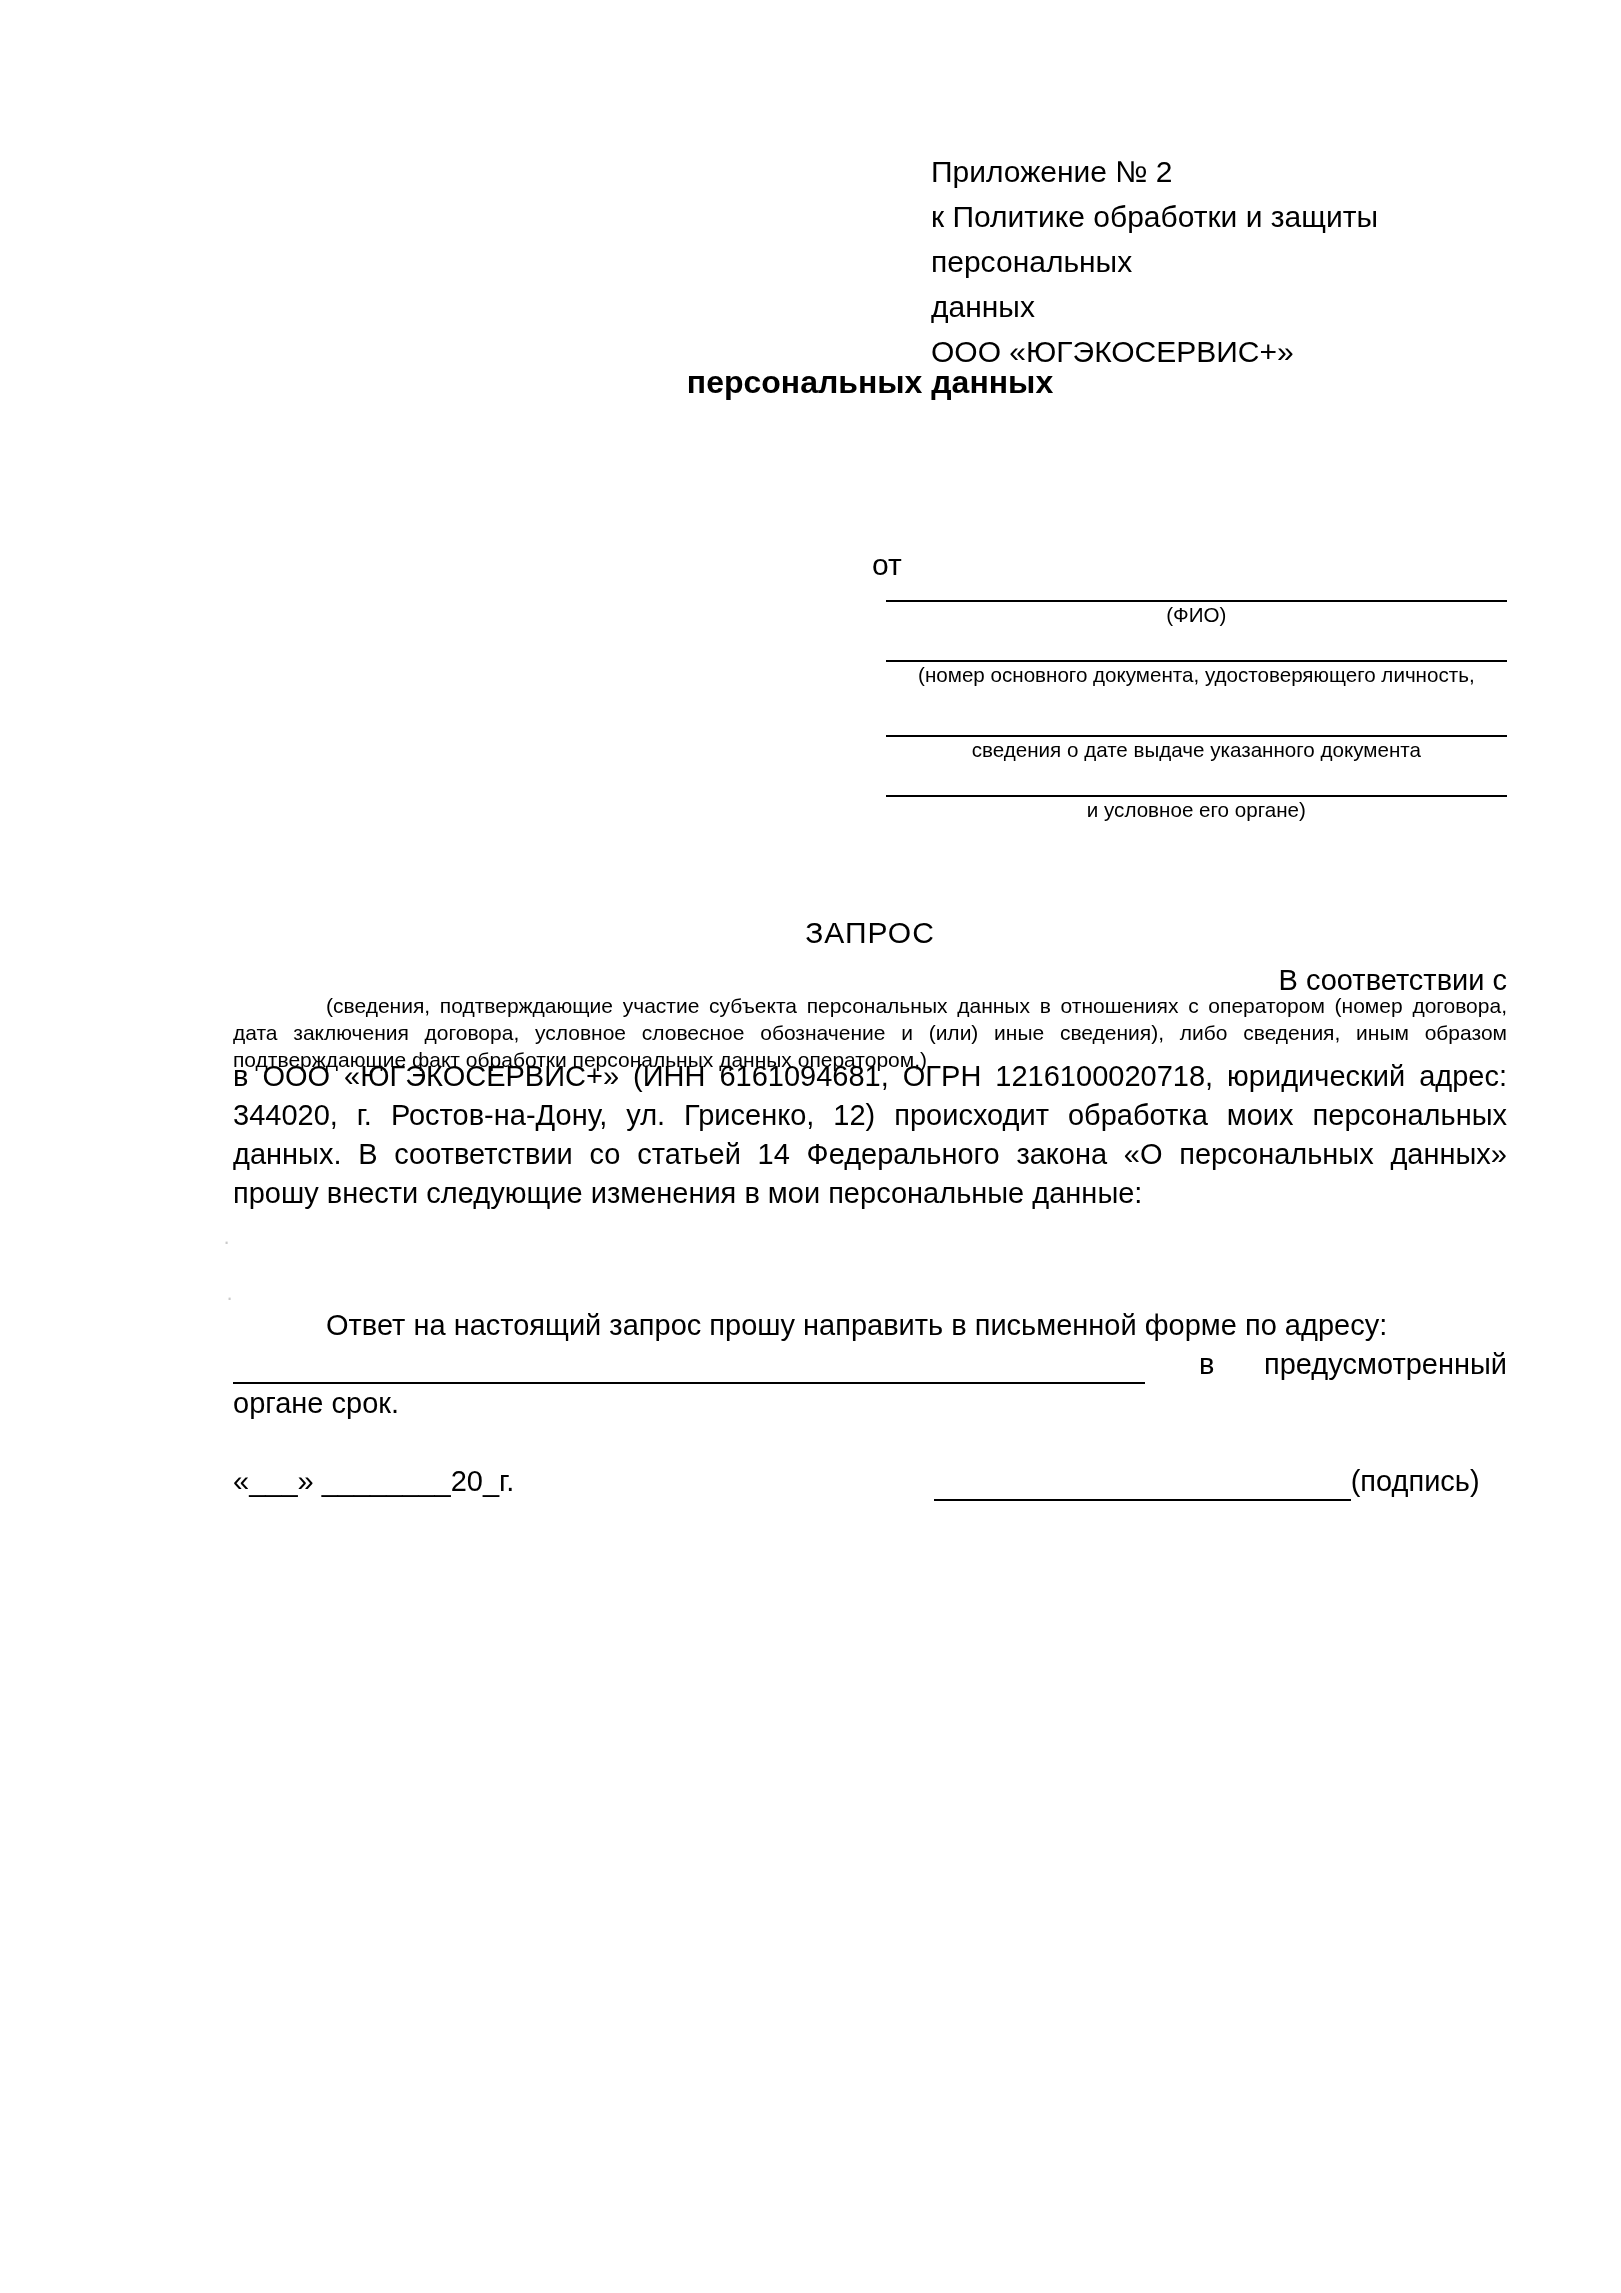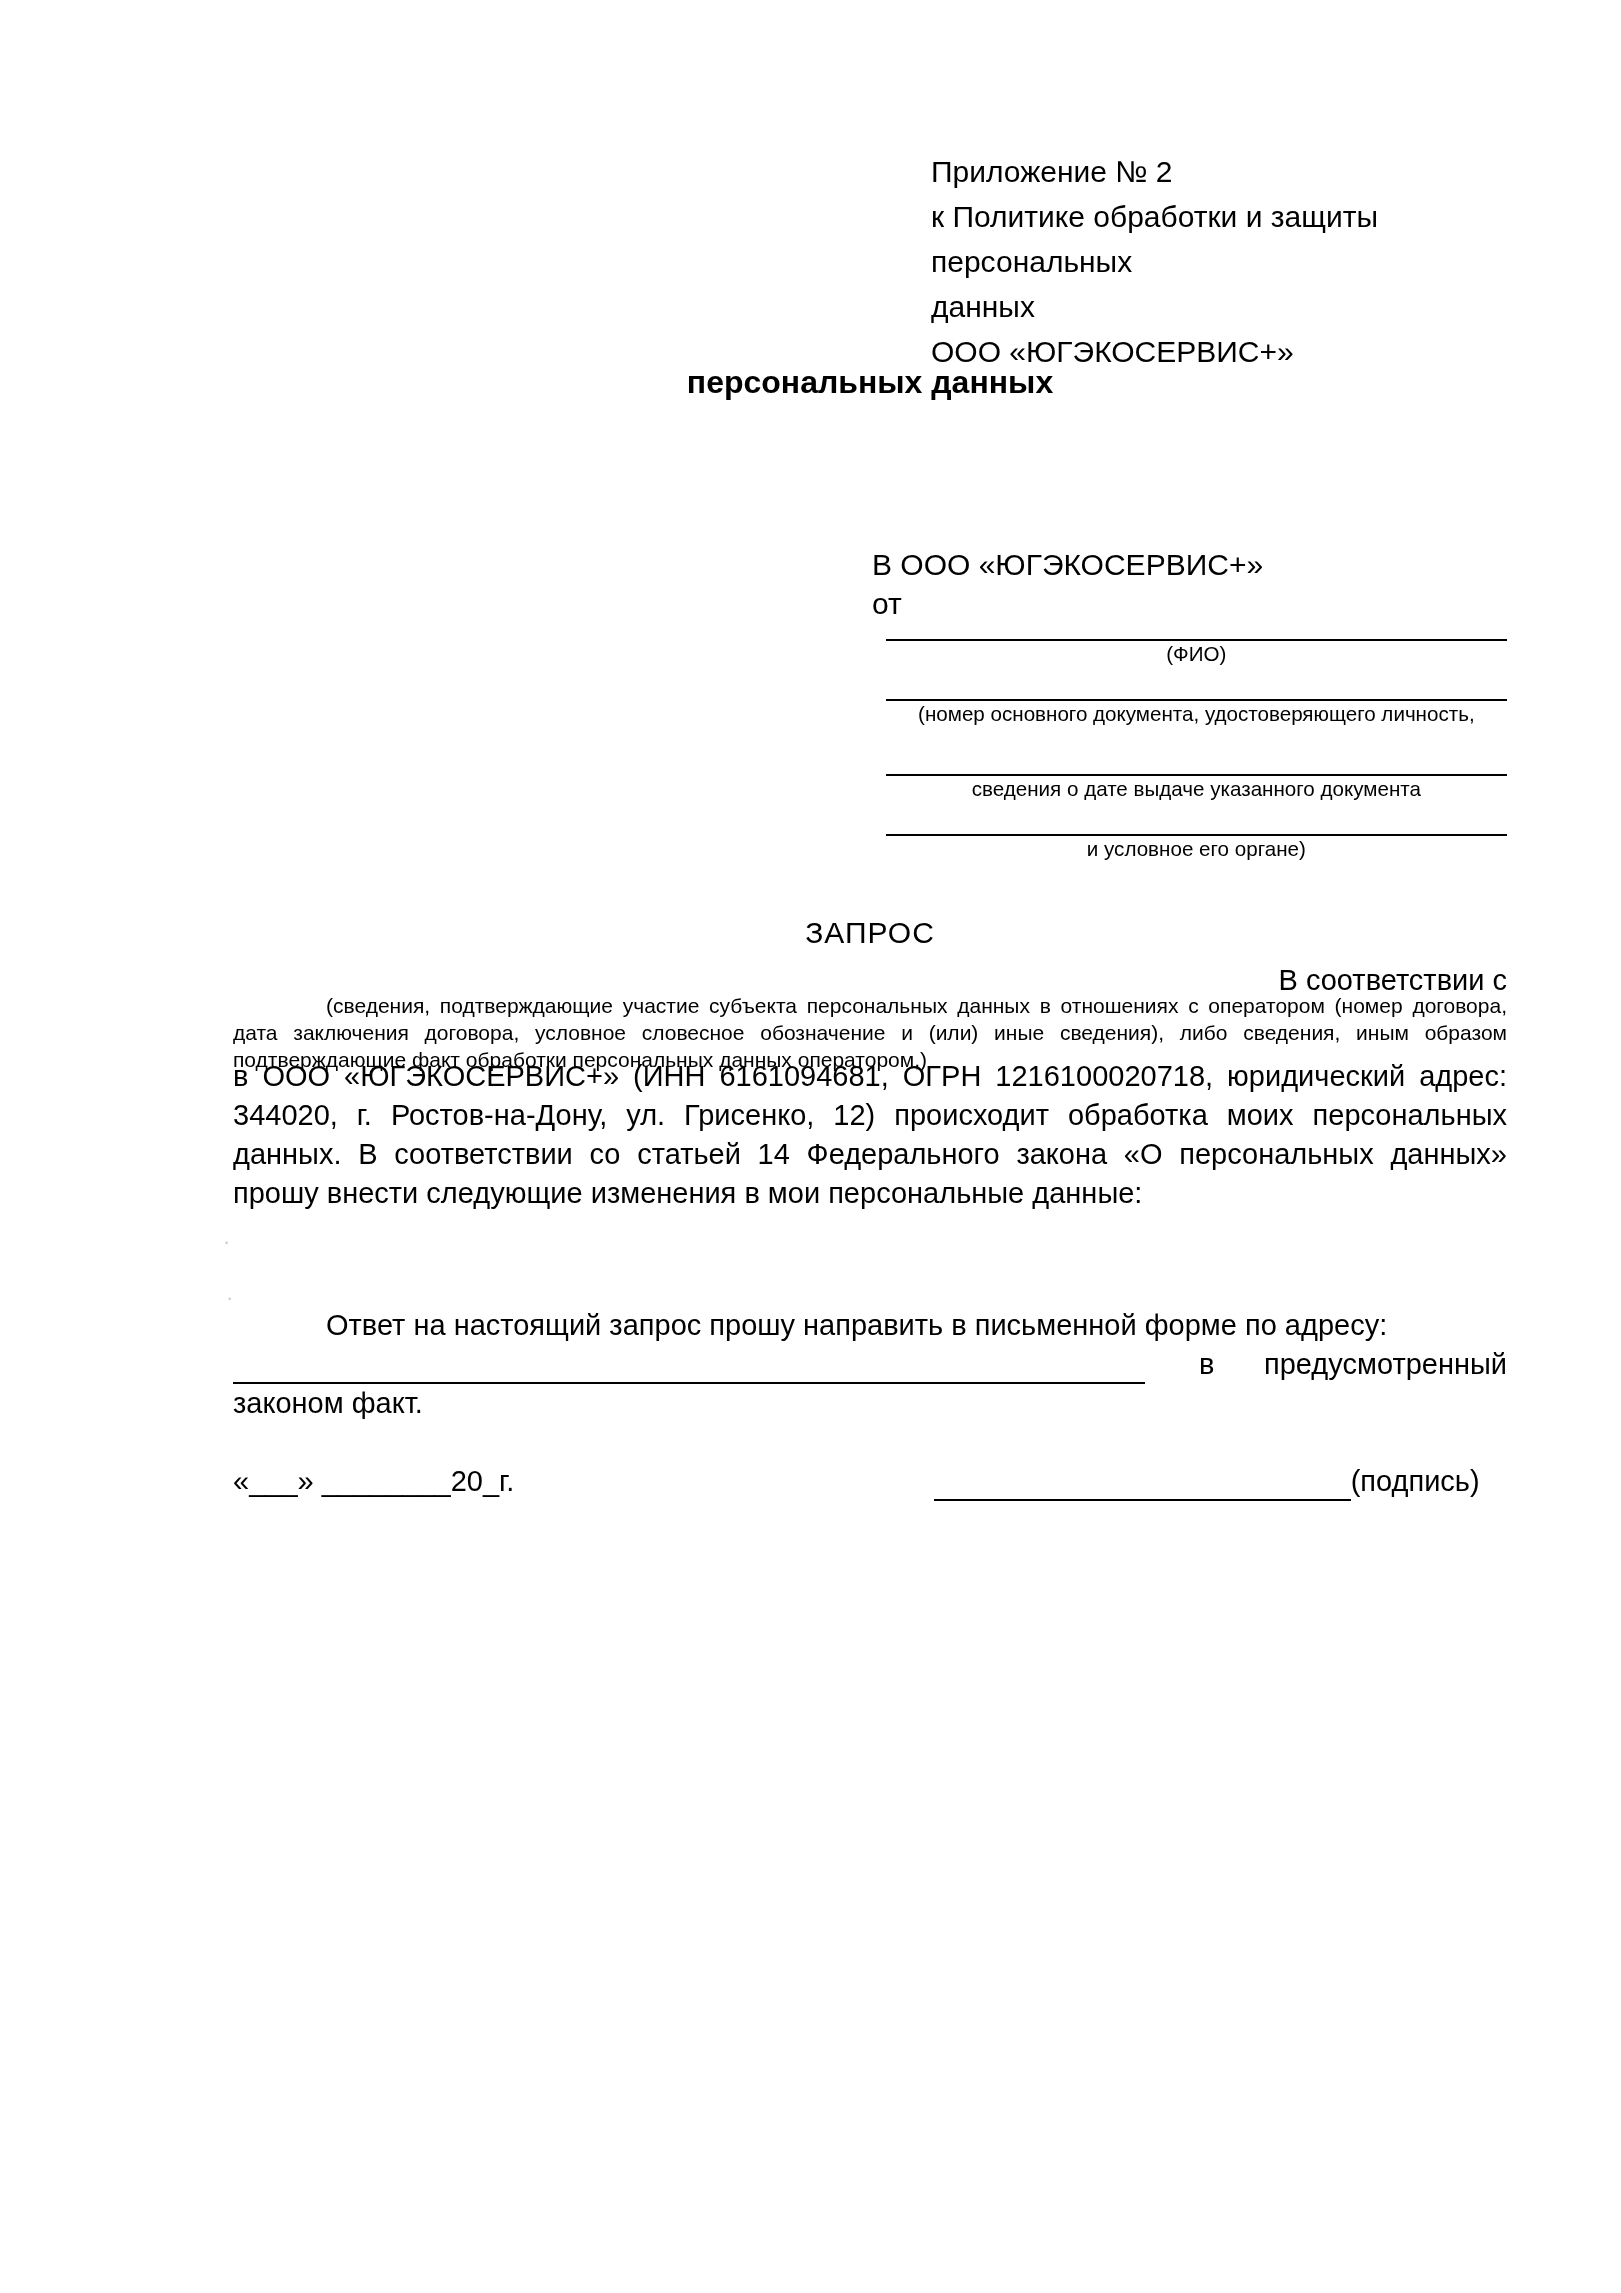--- a/index.html
+++ b/index.html
@@ -97,21 +97,20 @@
     <div>к Политике обработки и защиты персональных</div>
     <div>данных</div>
     <div>ООО «ЮГЭКОСЕРВИС+»</div>
   </div>
 
   <div class="doc-title">
     <div>персональных данных</div>
   </div>
 
   <div class="addressee">
-    <div>В ООО «ЮГЭКОСЕРВИС+»</div>
     <div>от</div>
 
     <div class="fill fill-1">
       <div class="ruled"></div>
       <div class="cap">(ФИО)</div>
     </div>
 
     <div class="fill fill-2">
       <div class="ruled"></div>
       <div class="cap">(номер основного документа, удостоверяющего личность,</div>
@@ -142,21 +141,21 @@
   <span class="dot d1">·</span>
   <span class="dot d2">·</span>
 
   <div class="reply">
     <div class="reply-l1">Ответ на настоящий запрос прошу направить в письменной форме по адресу:</div>
     <div class="reply-l2">
       <span class="reply-blank"></span>
       <span class="reply-v">в</span>
       <span class="reply-due">предусмотренный</span>
     </div>
-    <div class="reply-l3">законом факт.</div>
+    <div class="reply-l3">органе срок.</div>
   </div>
 
   <div class="signrow">
     <span class="datetext">«___» ________20_г.</span>
     <span class="siggroup">
       <span class="sig-blank"></span>
       <span class="sig-cap">(подпись)</span>
     </span>
   </div>
 

